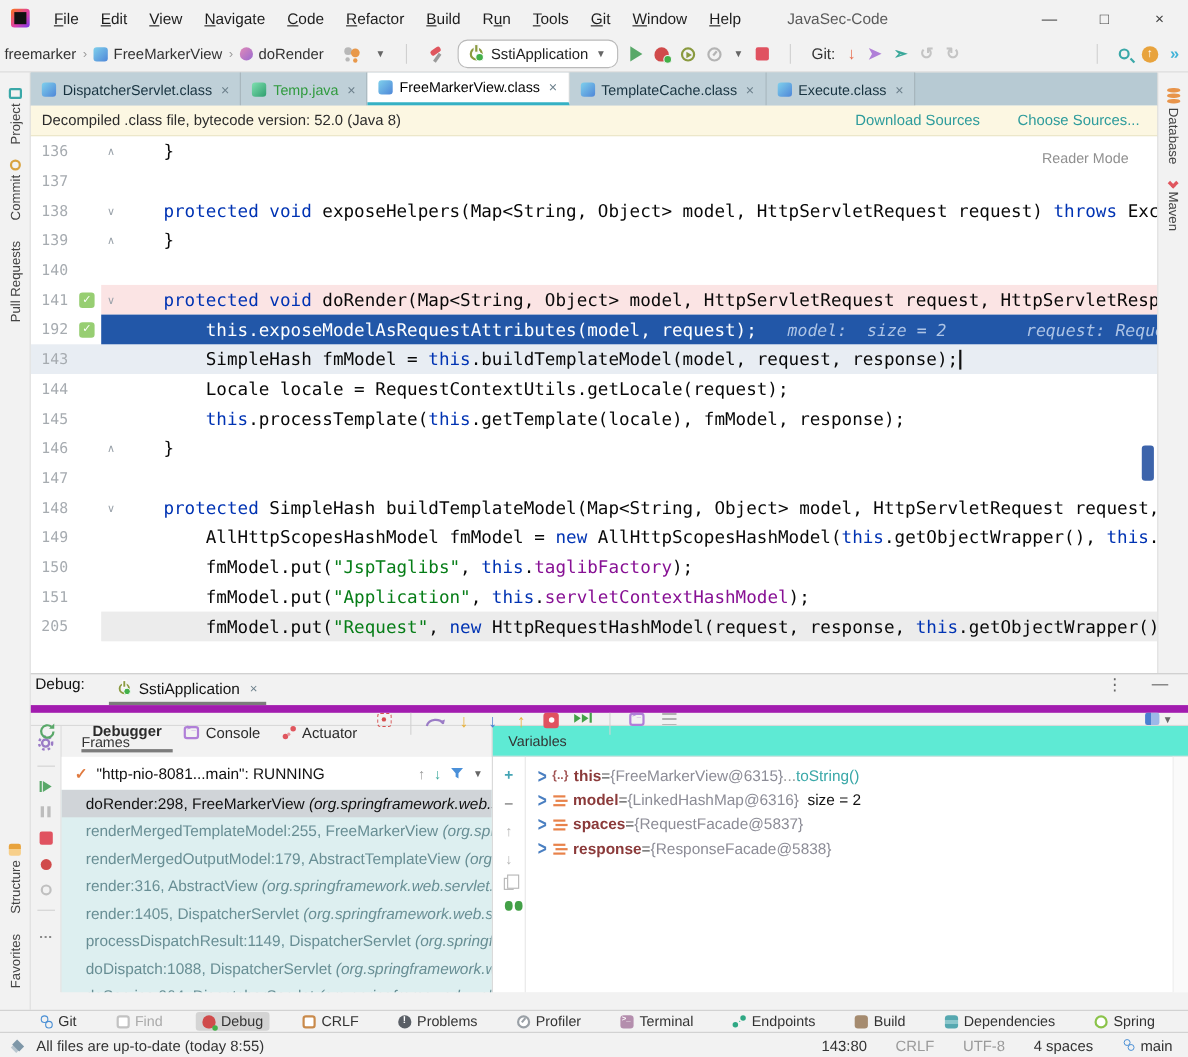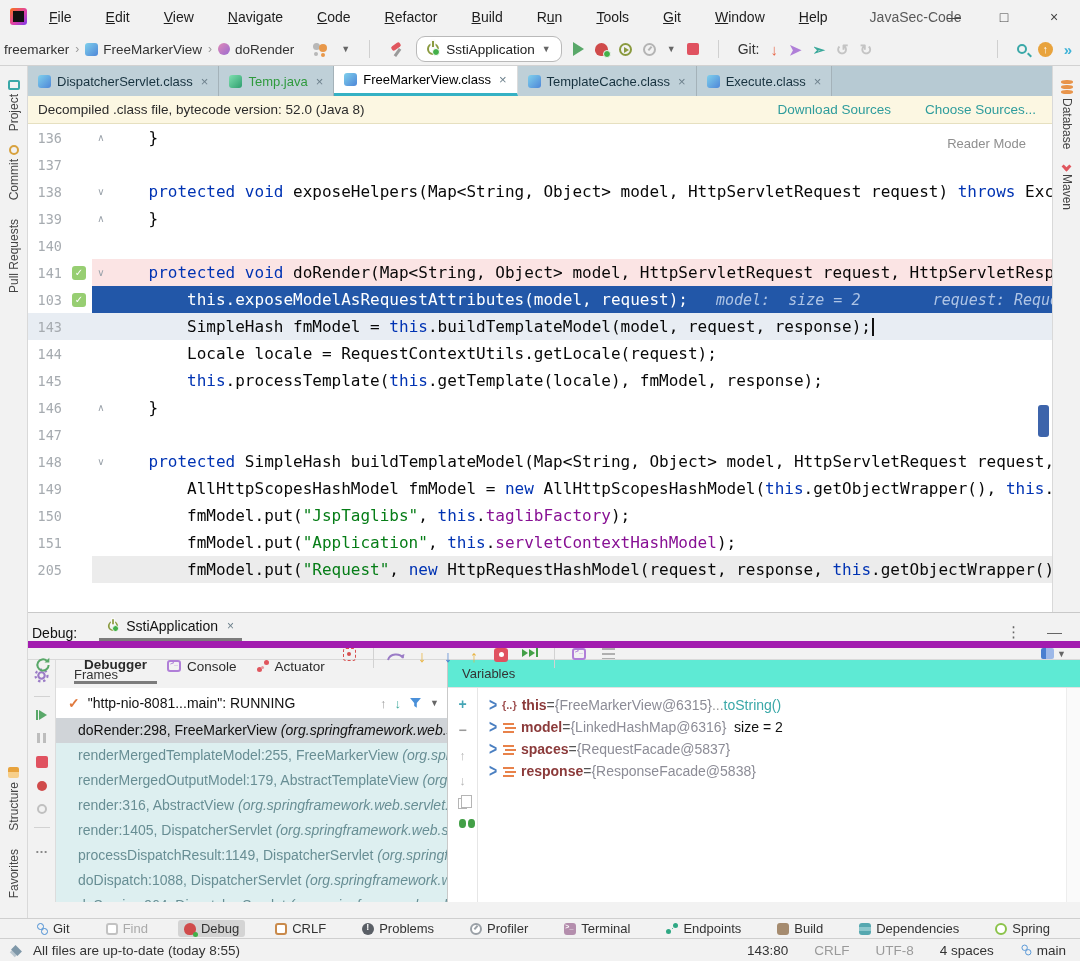--- a/index.html
+++ b/index.html
@@ -2,21 +2,21 @@
 <html><head>
 <meta charset="utf-8">
 <style>
   *{margin:0;padding:0;box-sizing:border-box}
   html,body{width:1080px;height:961px;overflow:hidden}
   body{font-family:"Liberation Sans",sans-serif;background:#f2f2f2;color:#222;position:relative;font-size:13px}
   
   #titlebar{position:absolute;top:0;left:0;width:1080px;height:33px;display:flex;align-items:center;padding-left:10px;background:#f2f2f2}
   #logo{width:17px;height:17px;border-radius:3px;background:linear-gradient(135deg,#f97316,#e040a8 55%,#7c3aed);position:relative;margin-right:14px}
   #logo::after{content:"";position:absolute;inset:3px;background:#111}
-  #menubar{display:flex;gap:18px}
+  #menubar{display:flex;gap:4px}
   .menu-item{padding:3px 8px;font-size:14px;color:#1d1d1d;border-radius:3px;cursor:default}
   .menu-item .u{text-decoration:underline}
   #win-title{margin-left:34px;font-size:14px;color:#5a5a5a}
   #winbtns{position:absolute;right:6px;top:0;height:33px;display:flex;align-items:center;gap:30px;padding-right:10px;color:#444;font-size:14px}
   #winbtns span{width:20px;text-align:center}
   
   #toolbar{position:absolute;top:33px;left:0;width:1080px;height:33px;display:flex;align-items:center;padding:0 10px 0 4px;border-bottom:1px solid #d2d2d2;background:#f2f2f2}
   #breadcrumbs{display:flex;align-items:center;gap:6px;font-size:13.5px;color:#333}
   .crumb{display:flex;align-items:center;gap:5px}
   .crumb-sep{color:#9a9a9a;font-size:12px}
@@ -90,21 +90,21 @@
   .tk-d{color:#080808}.tk-k{color:#0033b3}.tk-s{color:#067d17}.tk-f{color:#871094}.tk-w{color:#fff}
   .bg-pink .lhl{background:#fbe4e4}
   .bg-exec .lhl{background:#2257a8}
   .bg-exec .lfold{color:#7d9cc9}
   .bg-caret{background:#e8edf3}
   .bg-dim .lhl{background:#ececec}
   .lhint{font-style:italic;color:#aec4e5;margin-left:28px;font-family:"DejaVu Sans Mono",monospace;font-size:15px}
   .caret{display:inline-block;width:2px;height:18px;background:#111;vertical-align:middle;margin-left:1px}
   
   #debug{position:absolute;left:28px;top:612px;width:1052px;height:306px;background:#f2f2f2;border-top:1px solid #c9c9c9}
-  #dbg-header{height:28px;display:flex;align-items:flex-end;padding-left:4px;font-size:14px}
+  #dbg-header{height:28px;display:flex;align-items:flex-start;padding-left:4px;font-size:14px}
   #dbg-label{color:#111;margin-right:22px}
   #dbg-tab{display:flex;align-items:center;gap:7px;height:28px;padding:0 8px;border-bottom:3px solid #7c7c7c;color:#111}
   #dbg-tab .tab-close{font-size:12px}
   #dbg-header-right{margin-left:auto;display:flex;gap:26px;padding-right:18px;color:#666;font-size:15px}
   #dbg-toolbar{height:19px;display:flex;align-items:flex-start;border-top:7px solid #a21caf;border-bottom:1px solid #d9d9d9;position:relative;padding-left:46px}
   #rerun-btn{position:absolute;left:6px;top:8px}
   .dtool-tab{display:flex;align-items:center;gap:6px;padding:0 10px;height:36px;font-size:13.5px;color:#2b2b2b}
   .dtool-tab.active{border-bottom:3px solid #7c7c7c;font-weight:bold}
   .i-console{width:14px;height:12px;border:2px solid #b07fd8;border-radius:3px;position:relative}
   .i-console::after{content:">_";position:absolute;left:1px;top:-3px;font-size:7px;color:#b07fd8;font-weight:bold}
@@ -399,21 +399,21 @@
         <span class="lnum">141</span>
         <span class="lcheck">
           <span class="check">✓</span>
         </span>
         <div class="lhl">
           <span class="lfold">∨</span>
           <span class="lcode"><span class="tk-d">    </span><span class="tk-k">protected void</span><span class="tk-d"> doRender(Map&lt;String, Object&gt; model, HttpServletRequest request, HttpServletResponse response) </span></span>
         </div>
       </div>
       <div class="eline bg-exec">
-        <span class="lnum">103</span>
+        <span class="lnum">192</span>
         <span class="lcheck">
           <span class="check">✓</span>
         </span>
         <div class="lhl">
           <span class="lfold"></span>
           <span class="lcode"><span class="tk-w">        this.exposeModelAsRequestAttributes(model, request);</span><span class="lhint">model:  size = 2        request: RequestFacade</span></span>
         </div>
       </div>
       <div class="eline bg-caret">
         <span class="lnum">143</span>

